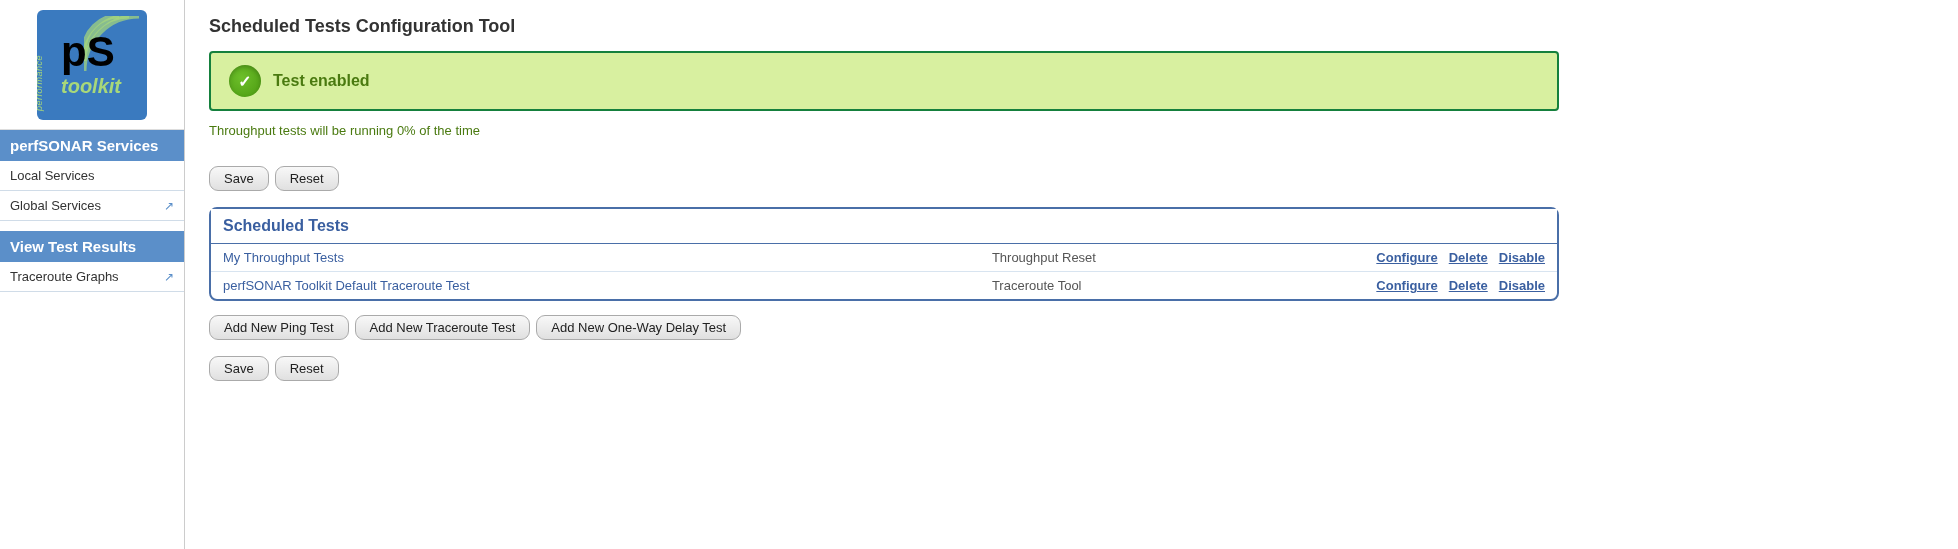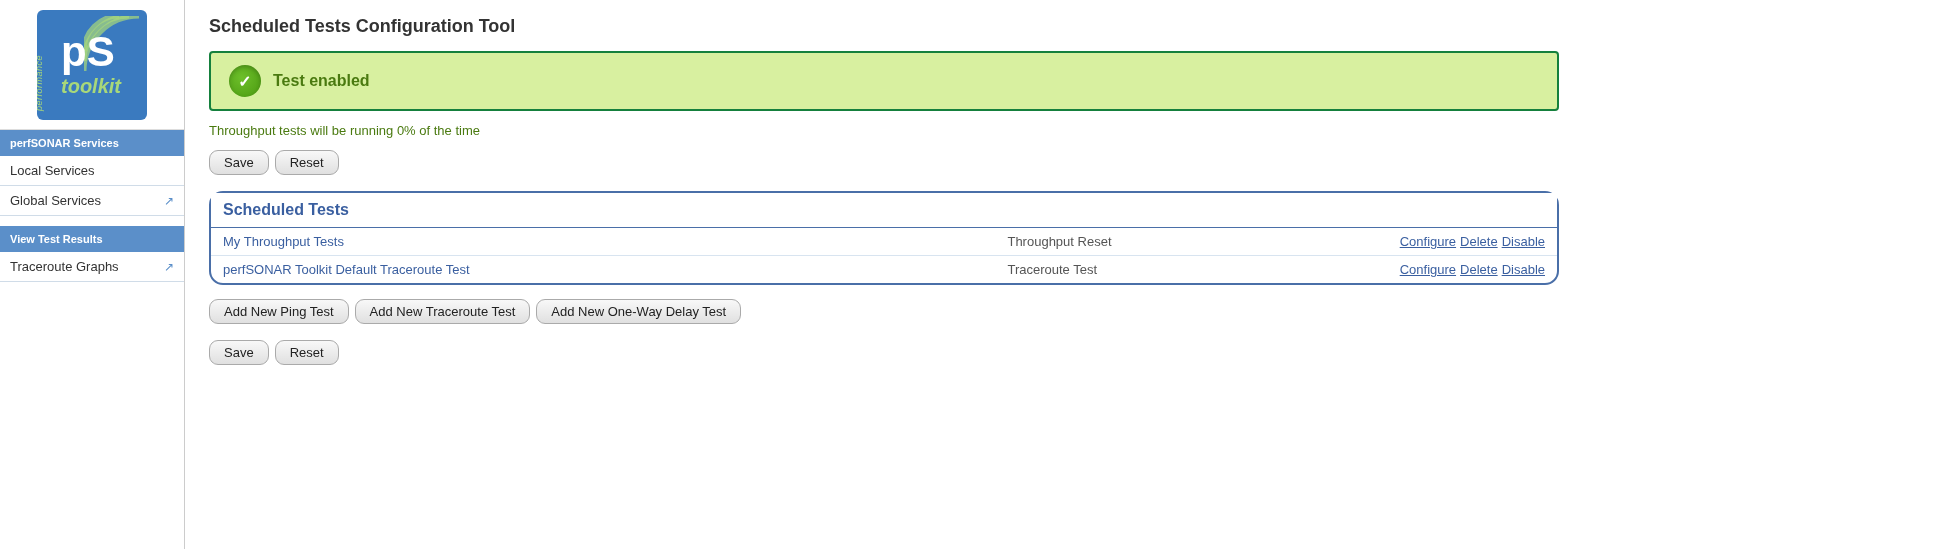--- a/index.html
+++ b/index.html
@@ -44,21 +44,21 @@
       font-size: 9px;
       font-style: italic;
       letter-spacing: 0.5px;
       transform: rotate(-90deg) translateX(-30px) translateY(-28px);
       position: absolute;
       left: 2px;
       top: 38px;
     }
 
     .logo-ps {
-      color: #ffffff;
+      color: #000000;
       font-size: 42px;
       font-weight: bold;
       line-height: 1;
       margin-left: 14px;
       position: relative;
     }
 
     .logo-arc {
       position: absolute;
       top: 6px;
@@ -72,21 +72,21 @@
       margin-left: 14px;
       margin-top: 2px;
       font-style: italic;
     }
 
     .sidebar-section-header {
       background: #5b8fc9;
       color: #fff;
       font-weight: bold;
       padding: 7px 10px;
-      font-size: 11px;
+      font-size: 15px;
     }
 
     .sidebar-item {
       padding: 7px 10px;
       border-bottom: 1px solid #d0dce8;
       color: #333;
       cursor: pointer;
       display: flex;
       align-items: center;
       justify-content: space-between;
@@ -149,21 +149,21 @@
 
     .status-text {
       color: #4a7a10;
       font-size: 16px;
       font-weight: bold;
     }
 
     .throughput-note {
       color: #4a7a10;
       font-size: 13px;
-      margin-bottom: 12px;
+      margin-bottom: 28px;
     }
 
     .btn-row {
       display: flex;
       gap: 6px;
       margin-bottom: 16px;
     }
 
     .btn {
       padding: 4px 14px;
@@ -171,21 +171,21 @@
       background: linear-gradient(to bottom, #f8f8f8, #e0e0e0);
       border-radius: 9px;
       cursor: pointer;
       font-size: 13px;
       color: #222;
     }
 
     
     .scheduled-tests-box {
       border: 2px solid #4a6fa8;
-      border-radius: 14px;
+      border-radius: 8px;
       margin-bottom: 14px;
       max-width: 1350px;
     }
 
     .scheduled-tests-header {
       background: #fff;
       color: #3a5fa0;
       font-size: 16px;
       font-weight: bold;
       padding: 8px 12px;
@@ -210,21 +210,22 @@
     }
 
     .test-type {
       flex: 1;
       color: #555;
       font-size: 13px;
     }
 
     .test-actions {
       display: flex;
-      gap: 4px;
+      gap: 11px;
+      font-weight: bold;
     }
 
     .test-actions a {
       color: #3a5fa0;
       text-decoration: underline;
       font-size: 13px;
       cursor: pointer;
     }
 
     .add-buttons-row {
@@ -297,21 +298,21 @@
       <span class="test-type">Throughput Reset</span>
       <div class="test-actions">
         <a>Configure</a>
         <a>Delete</a>
         <a>Disable</a>
       </div>
     </div>
 
     <div class="test-row">
       <span class="test-name">perfSONAR Toolkit Default Traceroute Test</span>
-      <span class="test-type">Traceroute Test</span>
+      <span class="test-type">Traceroute Tool</span>
       <div class="test-actions">
         <a>Configure</a>
         <a>Delete</a>
         <a>Disable</a>
       </div>
     </div>
   </div>
 
   <div class="add-buttons-row">
     <button class="btn">Add New Ping Test</button>

